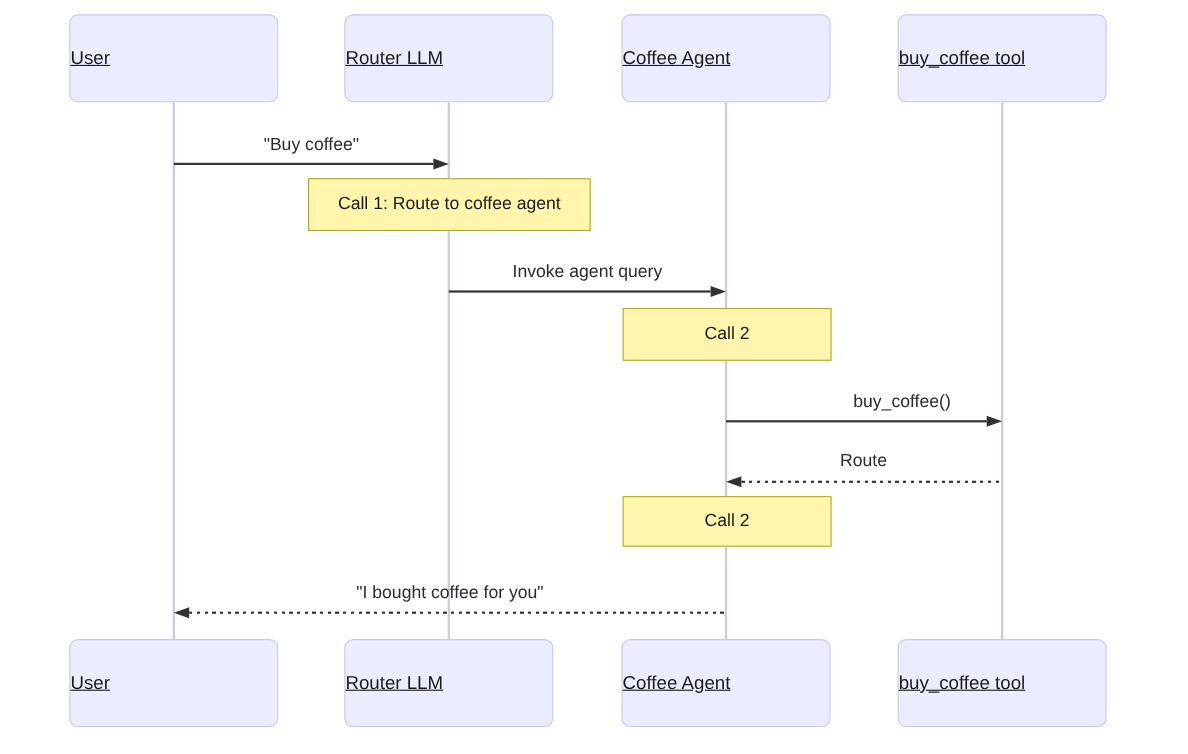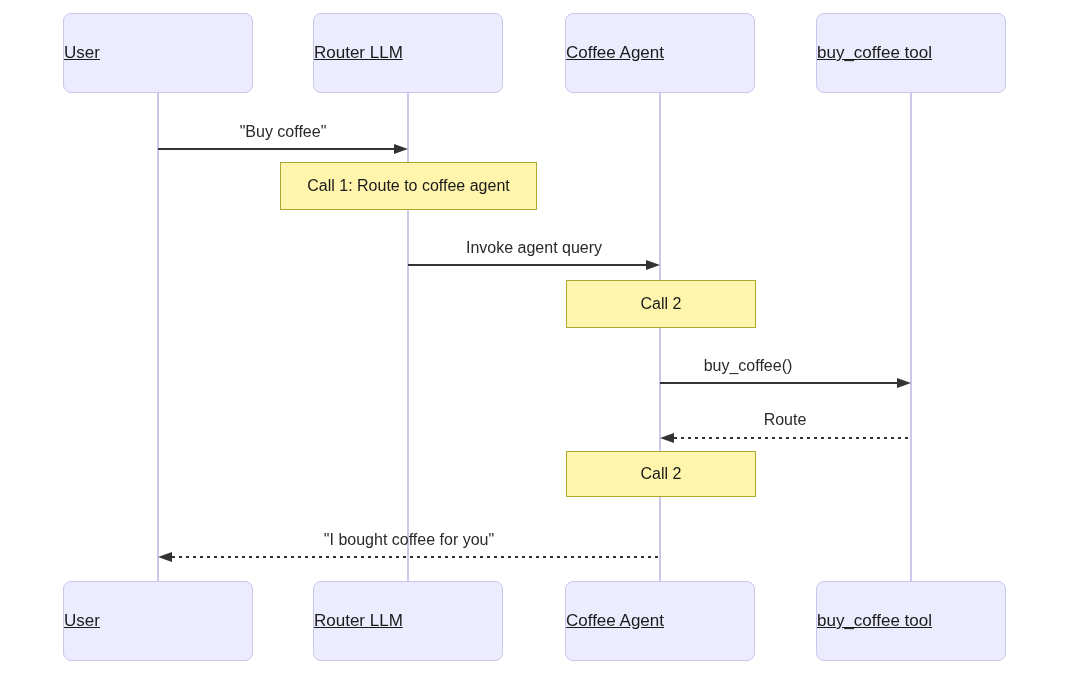--- a/index.html
+++ b/index.html
@@ -111,21 +111,21 @@
   </div>
 
   <div class="msg-label" style="left:534px;top:238px">Invoke agent query</div>
   <div class="msg-line" style="left:408px;top:264px;width:238px"></div>
   <div class="arrowhead right" style="left:646px;top:260px"></div>
 
   <div class="note-box" style="left:566px;top:280px;width:190px;height:48px">
     <span>Call 2</span>
   </div>
 
-  <div class="msg-label" style="left:748px;top:356px">buy_coffee()</div>
+  <div class="msg-label" style="left:820px;top:356px">buy_coffee()</div>
   <div class="msg-line" style="left:660px;top:382px;width:237px"></div>
   <div class="arrowhead right" style="left:897px;top:378px"></div>
 
   <div class="msg-label" style="left:785px;top:410px">Route</div>
   <div class="msg-line dashed" style="left:674px;top:437px;width:237px"></div>
   <div class="arrowhead left" style="left:660px;top:433px"></div>
 
   <div class="note-box" style="left:566px;top:451px;width:190px;height:46px">
     <span>Call 2</span>
   </div>

